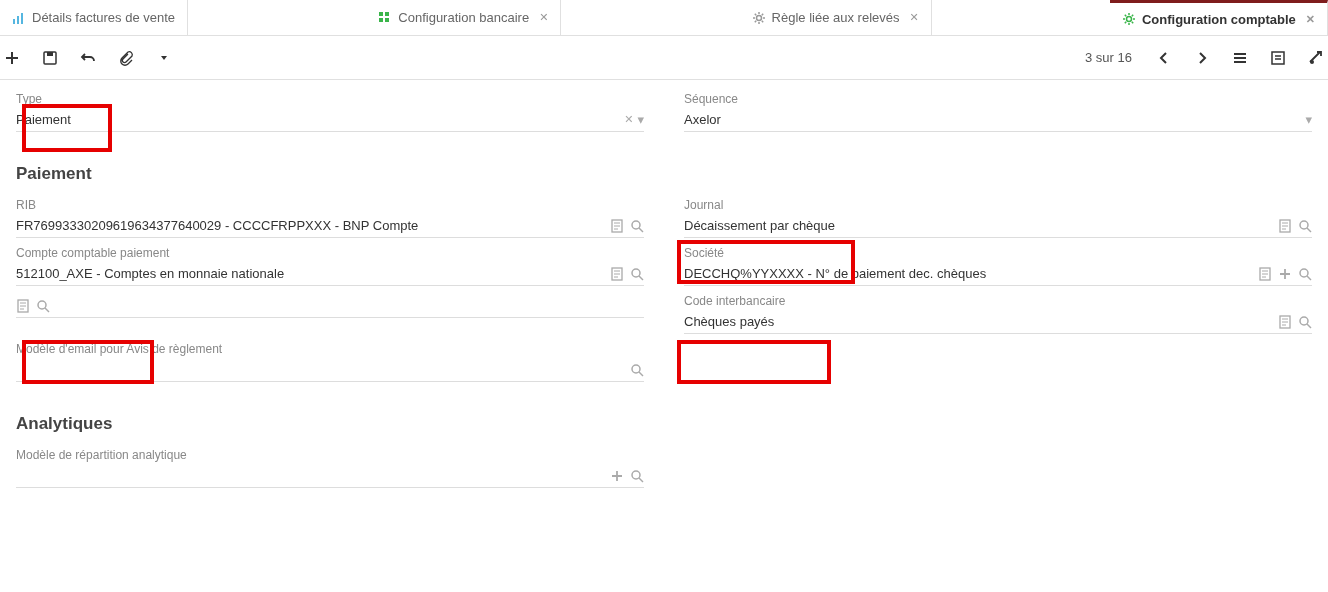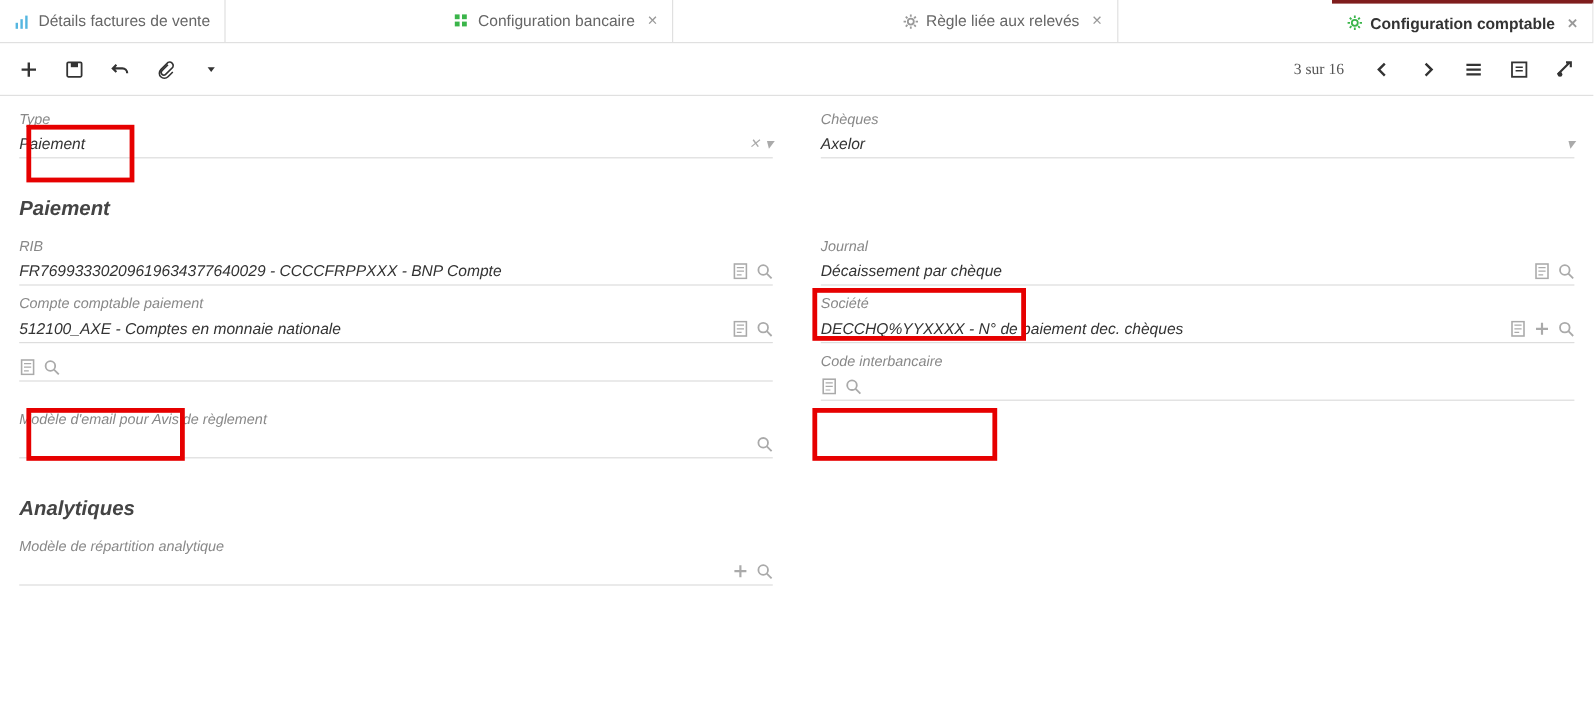--- a/index.html
+++ b/index.html
@@ -2,25 +2,25 @@
 <html><head>
 <meta charset="utf-8">
 <style>
 * { box-sizing: border-box; margin: 0; padding: 0; }
 body { font-family: -apple-system, BlinkMacSystemFont, "Segoe UI", Arial, sans-serif; font-size: 13px; color: #333; background: #fff; }
 .tabs { display: flex; border-bottom: 1px solid #e0e0e0; height: 36px; align-items: stretch; justify-content: space-between; }
 .tab { display: flex; align-items: center; padding: 0 12px; border-right: 1px solid #e0e0e0; cursor: pointer; position: relative; color: #666; gap: 6px; }
 .tab.active { border-top: 3px solid #7f1d1d; background: #fff; color: #333; font-weight: bold; }
 .tab-icon { width: 14px; height: 14px; display: inline-flex; align-items: center; justify-content: center; }
 .tab-close { font-size: 11px; color: #999; margin-left: 4px; }
-.toolbar { display: flex; align-items: center; height: 44px; padding: 0 14px; border-bottom: 1px solid #e0e0e0; justify-content: space-between; font-family: Liberation Serif, serif; }
+.toolbar { display: flex; align-items: center; height: 44px; padding: 0 2px; border-bottom: 1px solid #e0e0e0; justify-content: space-between; }
 .toolbar-left, .toolbar-right { display: flex; align-items: center; gap: 18px; }
 .toolbar-btn { width: 20px; height: 20px; display: flex; align-items: center; justify-content: center; cursor: pointer; color: #555; }
 .pagination-text { color: #555; margin-right: 4px; }
-.content { padding: 12px 16px 30px; font-style: italic; }
+.content { padding: 12px 16px 30px; }
 .row { display: flex; gap: 40px; }
 .col { flex: 1; min-width: 0; }
 .field { margin-bottom: 8px; position: relative; }
 .field-label { font-size: 12px; color: #888; margin-bottom: 2px; display: block; }
 .field-value { font-size: 13px; color: #333; padding: 3px 0; border-bottom: 1px solid #ddd; display: flex; align-items: center; justify-content: space-between; min-height: 24px; }
 .field-value-text { flex: 1; }
 .field-actions { display: flex; gap: 6px; color: #aaa; }
 .field-action { cursor: pointer; }
 .section-title { font-size: 17px; font-weight: 600; color: #444; margin: 24px 0 14px; }
 .highlight { border: 4px solid #e60000; position: absolute; pointer-events: none; }
@@ -150,21 +150,21 @@
           <span class="field-value-text">Paiement</span>
           <span class="dropdown-indicator">
             <span style="font-size:11px;">✕</span>
             <span>▾</span>
           </span>
         </div>
       </div>
     </div>
     <div class="col">
       <div class="field">
-        <span class="field-label">Chèques</span>
+        <span class="field-label">Séquence</span>
         <div class="field-value">
           <span class="field-value-text">Axelor</span>
           <span class="dropdown-indicator">
             <span>▾</span>
           </span>
         </div>
       </div>
     </div>
   </div>
 
@@ -287,20 +287,21 @@
                 </svg>
               </span>
           </span>
         </div>
       </div>
     </div>
     <div class="col">
       <div class="field">
         <span class="field-label">Code interbancaire</span>
         <div class="field-value">
+          <span class="field-value-text">Chèques payés</span>
           <span class="field-actions">
             <span class="field-action">
                 <svg width="14" height="14" viewBox="0 0 14 14">
                   <rect x="2" y="1" width="10" height="12" fill="none" stroke="#aaa" stroke-width="1.3"></rect>
                   <path d="M4 4h6M4 7h6M4 10h4" stroke="#aaa" stroke-width="1"></path>
                 </svg>
               </span>
             <span class="field-action">
                 <svg width="14" height="14" viewBox="0 0 14 14">
                   <circle cx="6" cy="6" r="4" fill="none" stroke="#aaa" stroke-width="1.5"></circle>

